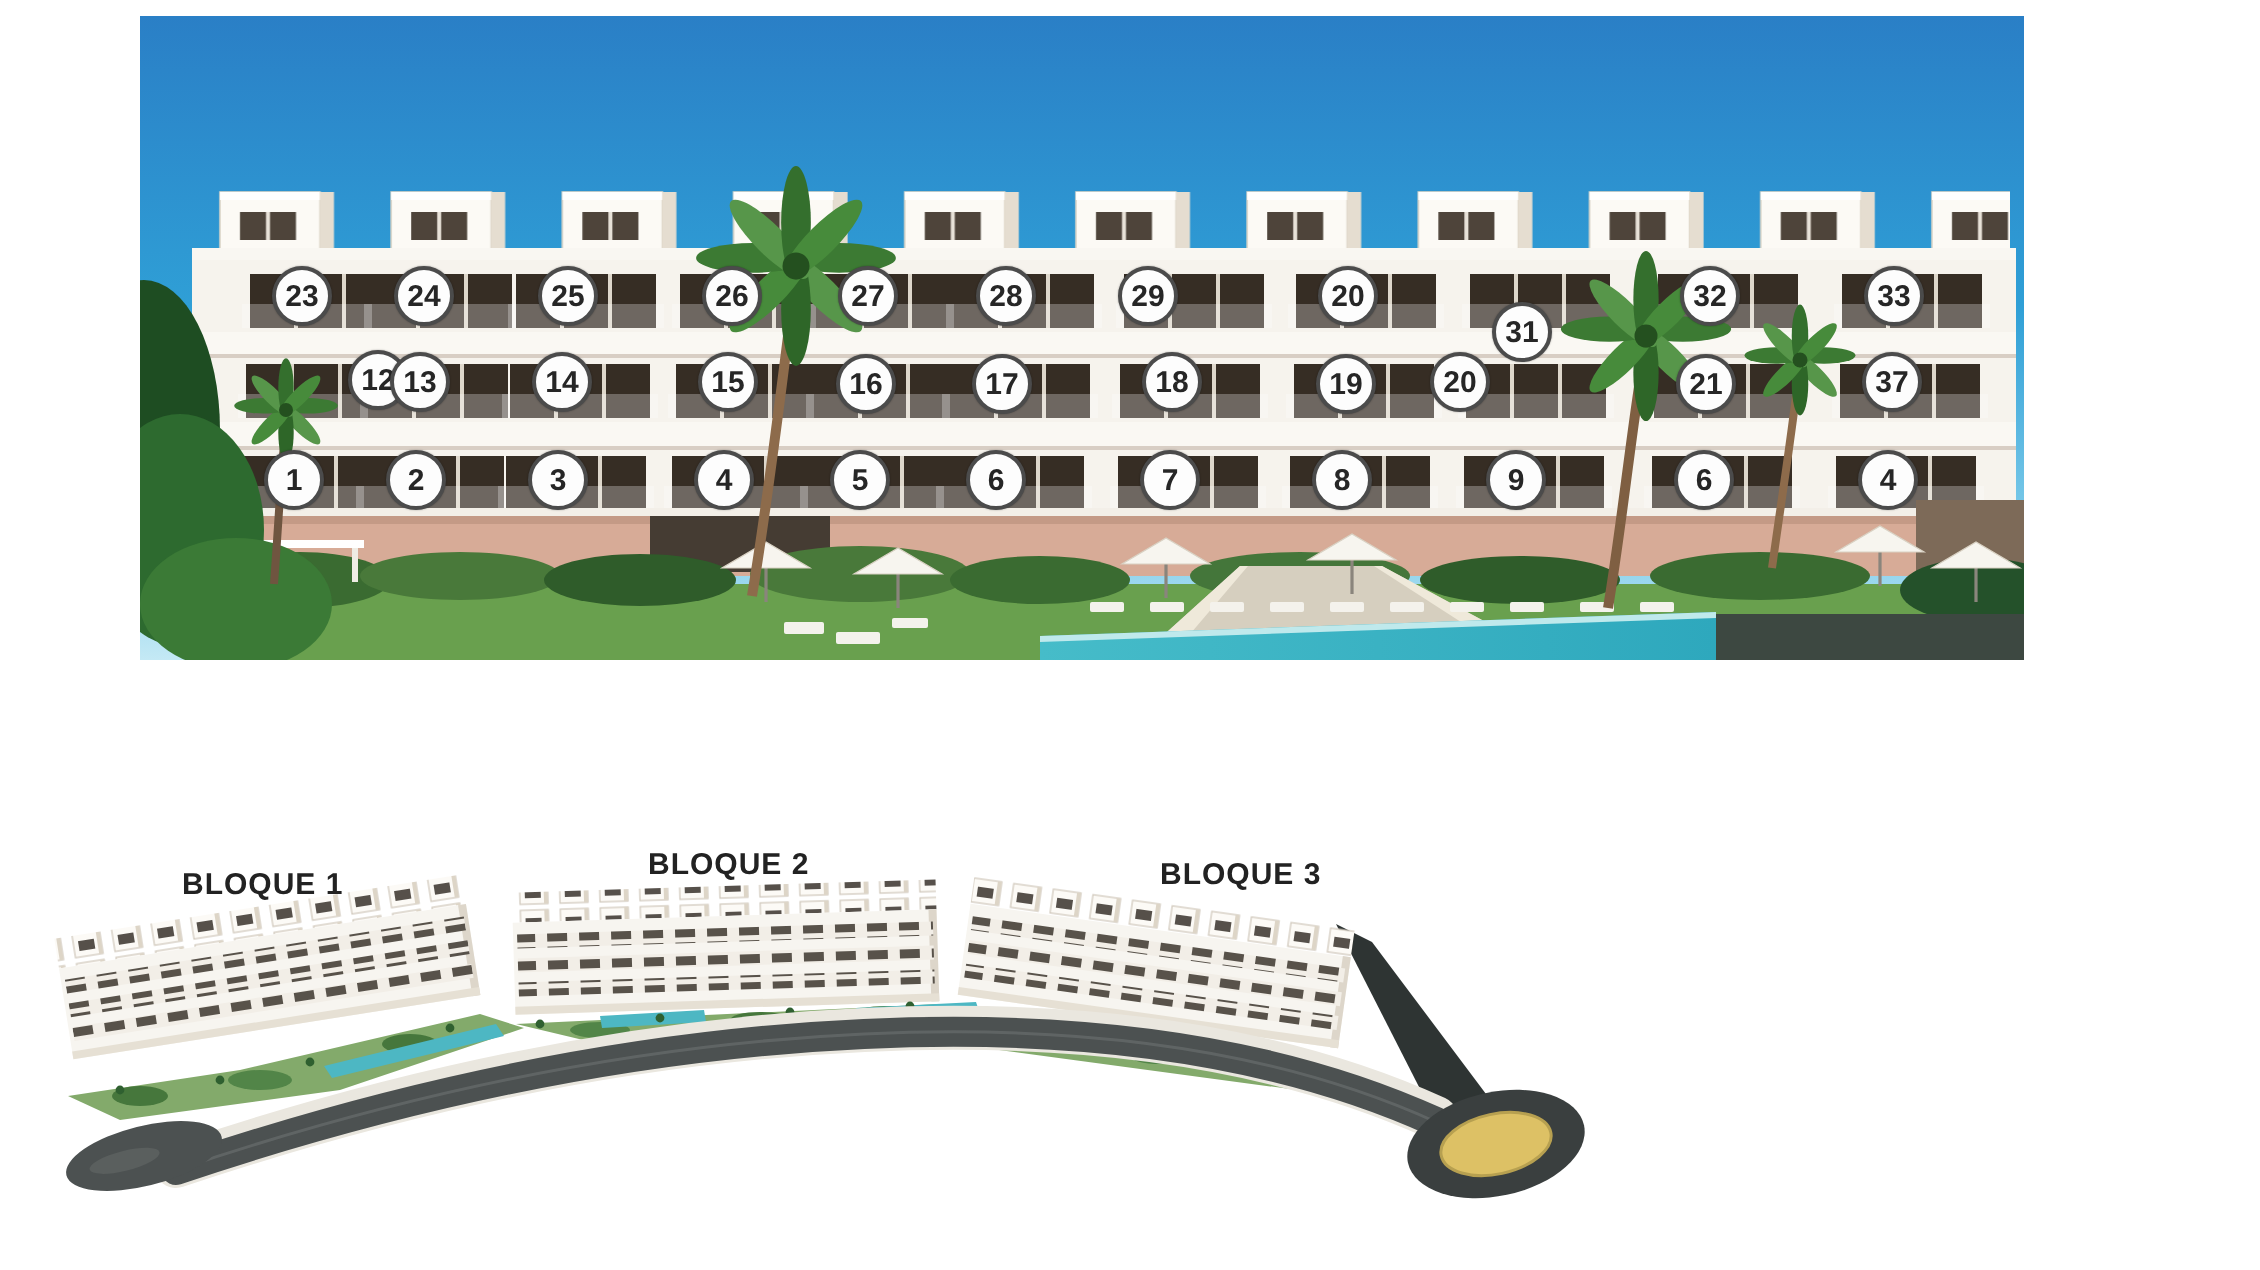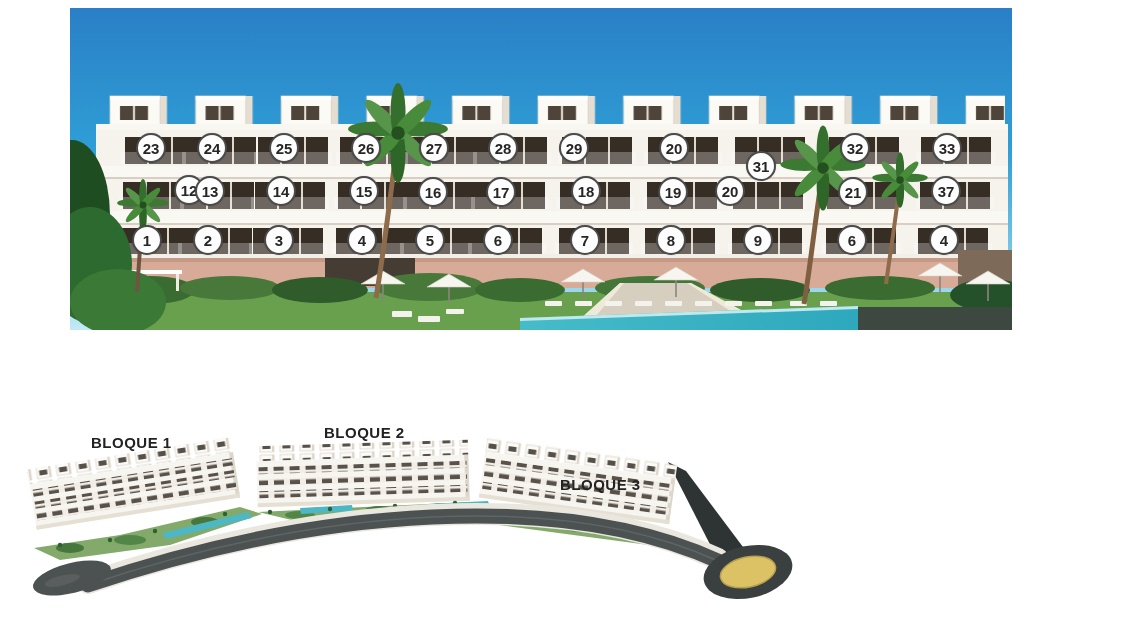--- a/index.html
+++ b/index.html
@@ -442,17 +442,17 @@
       <g transform="rotate(-12 748 572)">
         <ellipse cx="748" cy="572" rx="45" ry="26" fill="#3a3f3f"></ellipse>
         <ellipse cx="748" cy="572" rx="28" ry="15" fill="#ddc165"></ellipse>
         <ellipse cx="748" cy="572" rx="28" ry="15" fill="none" stroke="#b7a050" stroke-width="1.5"></ellipse>
       </g>
     </svg>
 
     <div class="marker-layer">
         <div class="block-label" style="left: 91px; top: 26px;">BLOQUE 1</div>
         <div class="block-label" style="left: 324px; top: 16px;">BLOQUE 2</div>
-        <div class="block-label" style="left: 560px; top: 21px; margin-top: 47px;">BLOQUE 3</div>
+        <div class="block-label" style="left: 580px; top: 21px;">BLOQUE 3</div>
       </div>
   </section>
 
 </div>
 
 </body></html>

